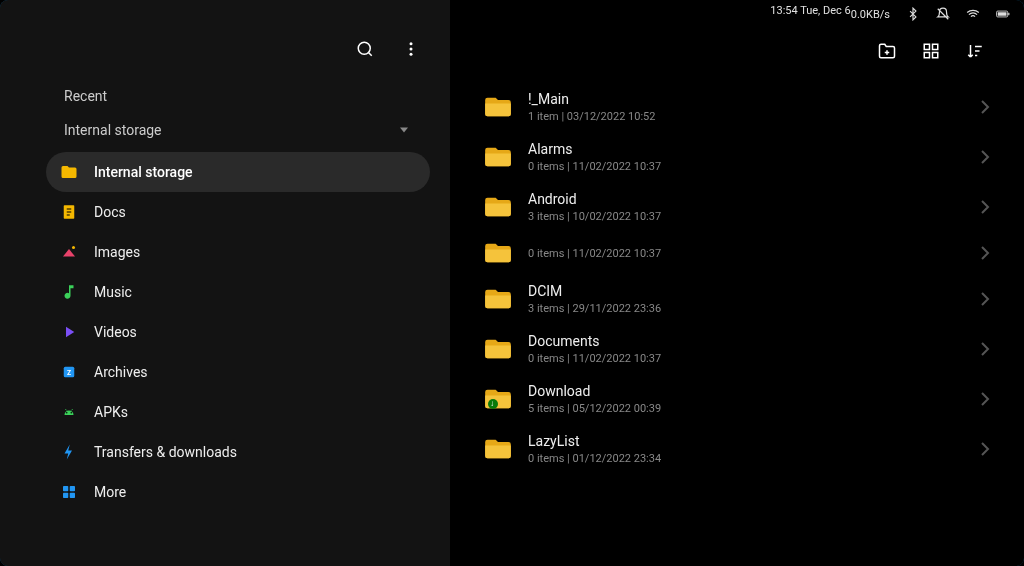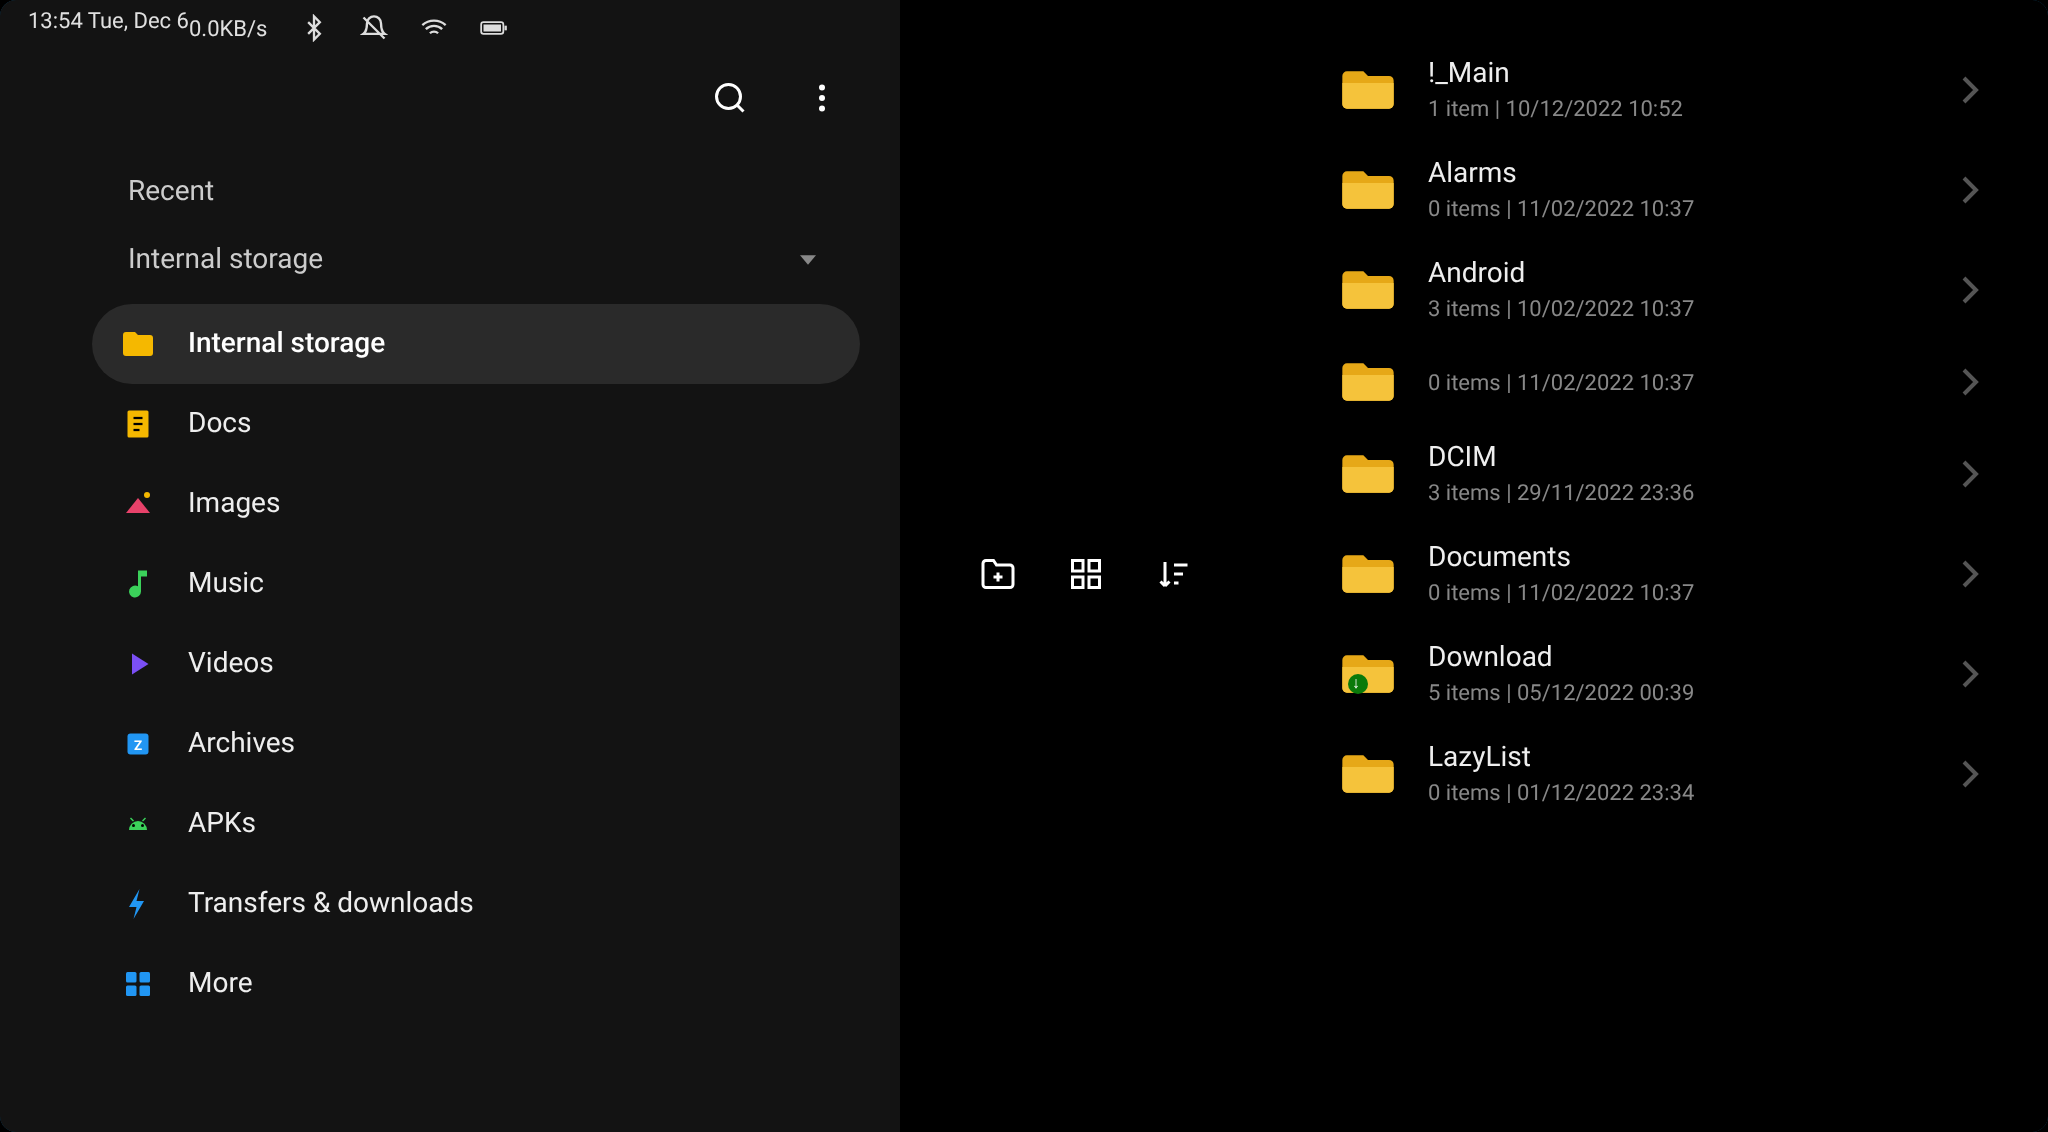--- a/index.html
+++ b/index.html
@@ -25,21 +25,21 @@
       overflow: hidden;
     }
     
     .statusbar {
       position: absolute;
       top: 0;
       left: 0;
       right: 0;
       height: 24px;
       display: flex;
-      justify-content: flex-start;
+      justify-content: flex-end;
       padding: 4px 14px 0 14px;
       font-size: 11px;
       color: #e0e0e0;
       z-index: 10;
     }
     .statusbar-right {
       display: flex;
       align-items: center;
       gap: 16px;
     }
@@ -106,23 +106,23 @@
       height: 18px;
       display: flex;
       align-items: center;
       justify-content: center;
       flex-shrink: 0;
     }
     
     .main {
       flex: 1;
       background: #000;
-      padding-top: 16px;
-      display: flex;
-      flex-direction: row;
+      padding-top: 32px;
+      display: flex;
+      flex-direction: column;
     }
     .main-toolbar {
       display: flex;
       justify-content: flex-end;
       gap: 26px;
       padding: 10px 40px 14px 40px;
       align-items: center;
     }
     .main-toolbar svg {
       width: 18px;
@@ -357,21 +357,21 @@
       </span>
     </div>
     <div class="folder-list" id="folder-list">
         <div class="folder-row">
           <div class="folder-icon"><svg class="folder-svg" viewBox="0 0 24 20">
               <path d="M10 2H3a2 2 0 0 0-2 2v12a2 2 0 0 0 2 2h18a2 2 0 0 0 2-2V6a2 2 0 0 0-2-2h-9l-2-2z" fill="#e6a817"></path>
               <path d="M1 7h22v9a2 2 0 0 1-2 2H3a2 2 0 0 1-2-2V7z" fill="#f5c33b"></path>
             </svg></div>
           <div class="folder-info">
             <div class="folder-name">!_Main</div>
-            <div class="folder-meta">1 item  |  10/12/2022 10:52</div>
+            <div class="folder-meta">1 item  |  03/12/2022 10:52</div>
           </div>
           <div class="chevron-right"><svg viewBox="0 0 10 16" fill="none" stroke="#555" stroke-width="2">
               <path d="M2 2l6 6-6 6"></path>
             </svg></div>
         </div>
         <div class="folder-row">
           <div class="folder-icon"><svg class="folder-svg" viewBox="0 0 24 20">
               <path d="M10 2H3a2 2 0 0 0-2 2v12a2 2 0 0 0 2 2h18a2 2 0 0 0 2-2V6a2 2 0 0 0-2-2h-9l-2-2z" fill="#e6a817"></path>
               <path d="M1 7h22v9a2 2 0 0 1-2 2H3a2 2 0 0 1-2-2V7z" fill="#f5c33b"></path>
             </svg></div>

